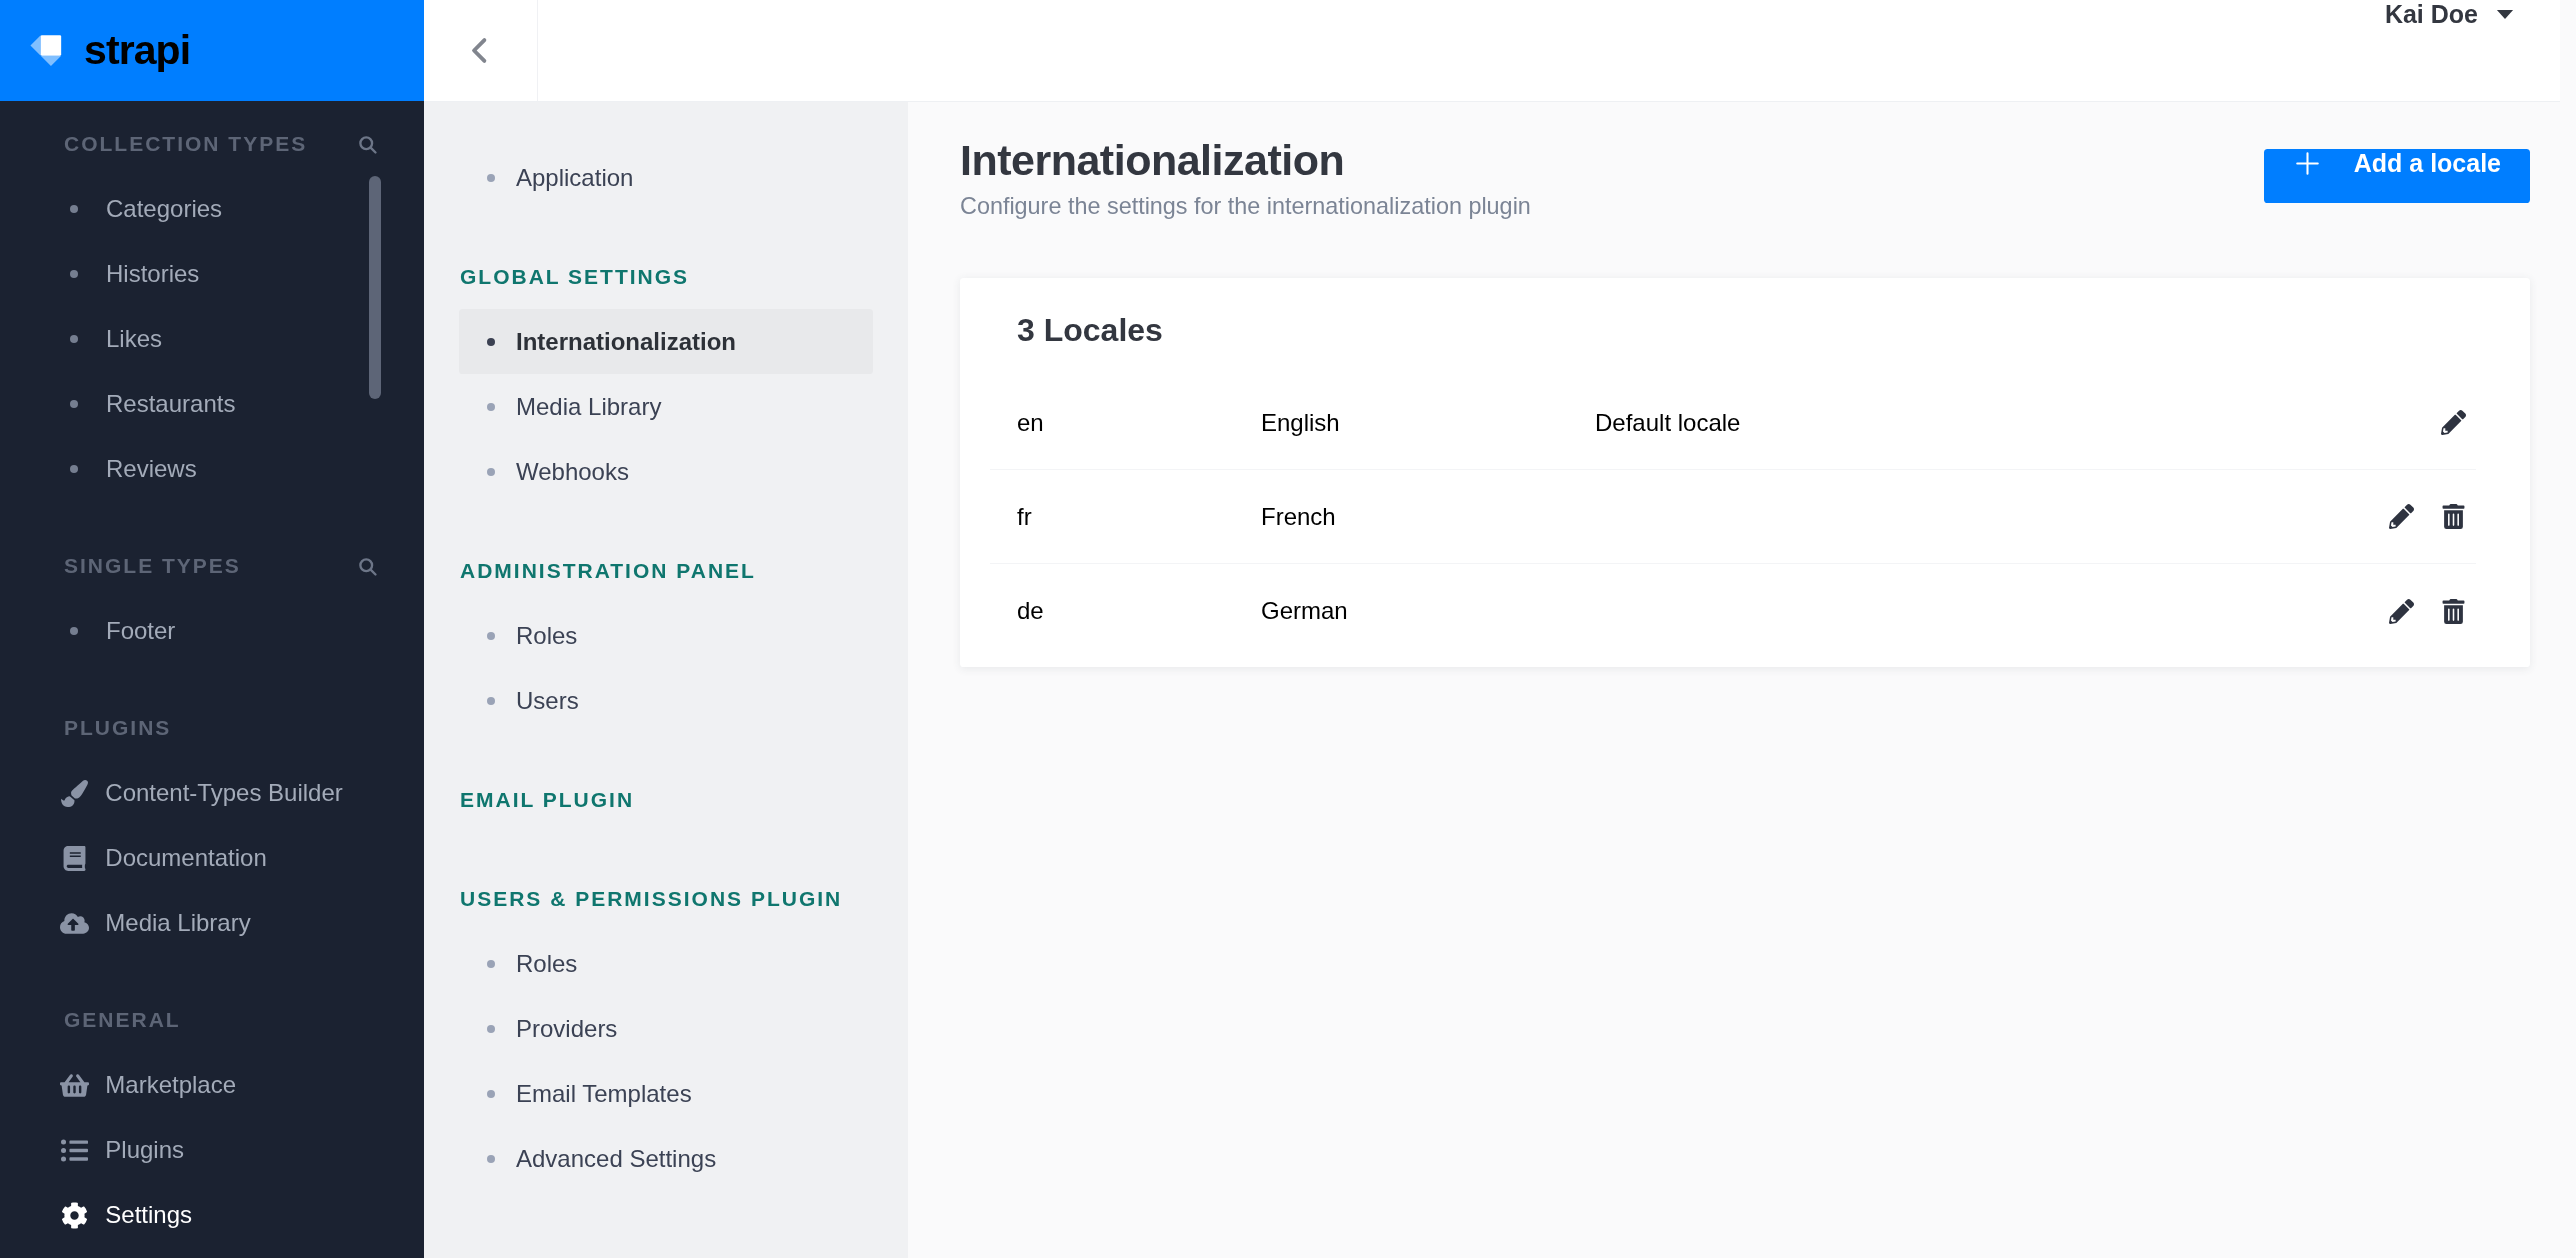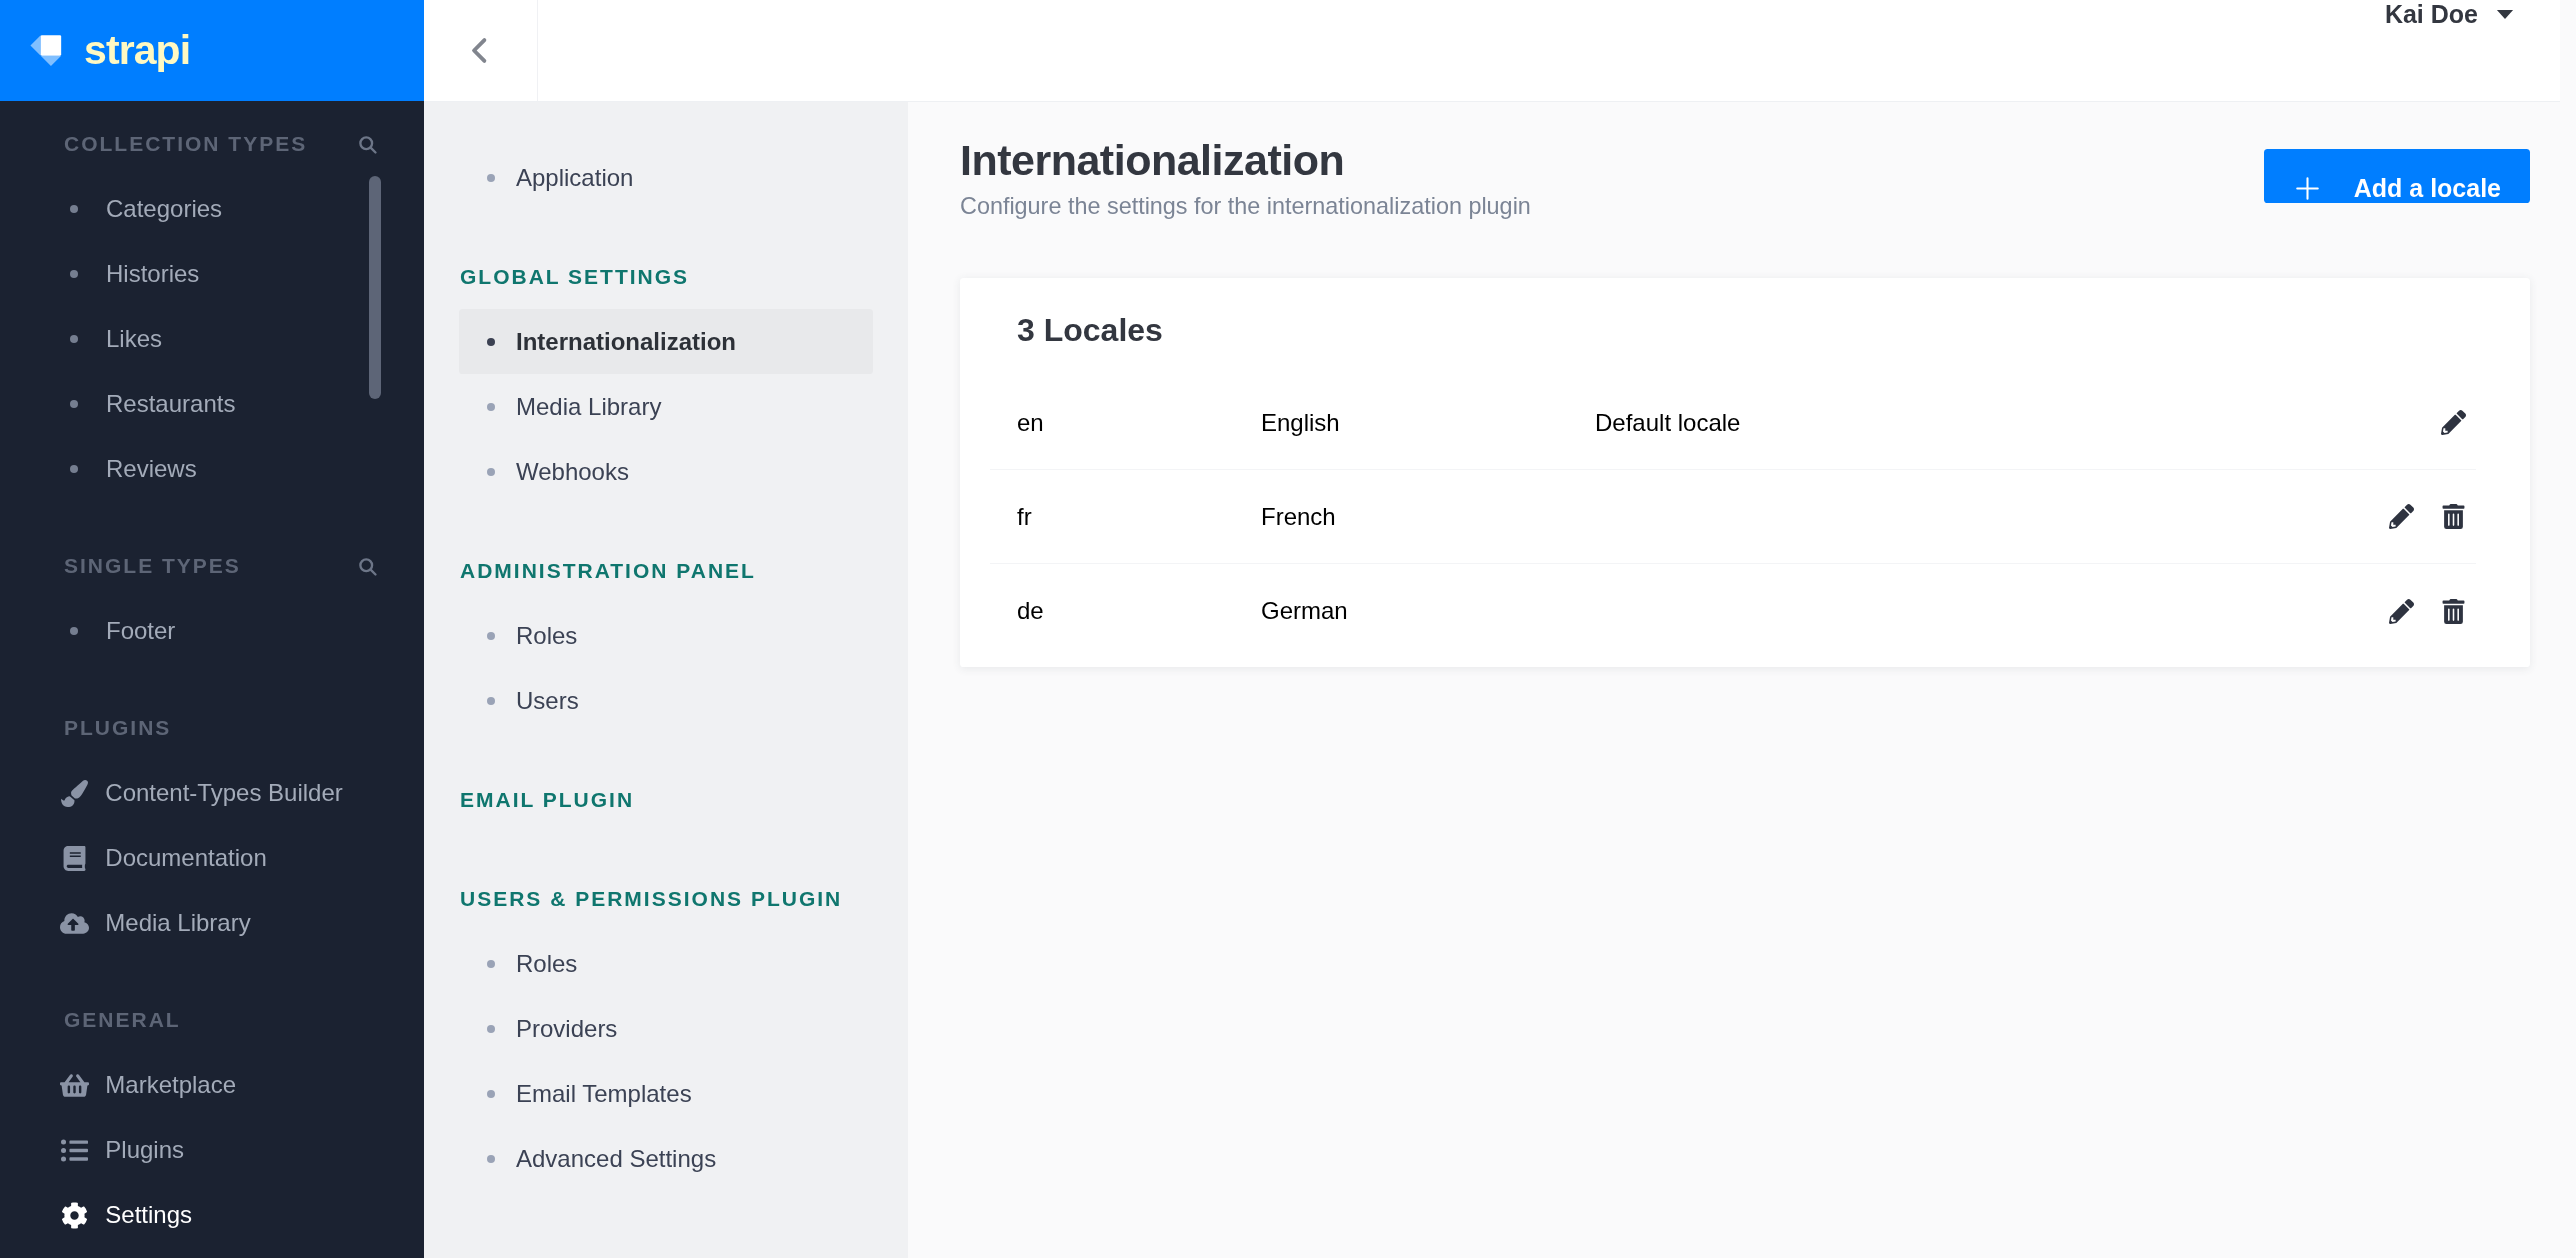--- a/index.html
+++ b/index.html
@@ -6,21 +6,21 @@
   html,body { background:#e8e8e8; }
   .app {
     position: relative; width: 2576px; height: 1259px;
     background: #fafafb; overflow: hidden;
     font-family: "Liberation Sans", sans-serif;
     -webkit-font-smoothing: antialiased;
   }
   
   .dark-sidebar { position:absolute; left:0; top:0; width:424px; height:100%; background:#1b2231; z-index:3; }
   .logo { height:101px; background:#007eff; display:flex; align-items:center; padding-left:27px; cursor:pointer; }
-  .logo-text { color:#fef9c3; font-size:41px; font-weight:bold; letter-spacing:-0.9px; margin-left:16px; }
+  .logo-text { color:#000000; font-size:41px; font-weight:bold; letter-spacing:-0.9px; margin-left:16px; }
   .nav-section { position:relative; margin-top:32px;padding-left:34px; }
   .nav-section.first { margin-top:10.8px; }
   .nav-header { height:65px; display:flex; align-items:center; justify-content:space-between; padding:0 45px 0 30px; }
   .nav-header-label { font-size:21px; font-weight:bold; letter-spacing:2px; color:#5d6576; }
   .search-btn { color:#6d7688; display:flex; background:none; border:none; cursor:pointer; }
   .nav-item { height:65px; display:flex; align-items:center; color:#a3abb9; font-size:24px; cursor:pointer; }
   .nav-item .dot { width:8px; height:8px; border-radius:50%; background:#757e90; margin-left:36px; margin-right:28px; flex:none; }
   .nav-item .icon-slot { width:32px; margin-left:24px; margin-right:15.3px; display:flex; justify-content:center; color:#8a93a5; flex:none; }
   .nav-item.active { color:#ffffff; }
   .nav-item.active .icon-slot { color:#ffffff; }
@@ -35,21 +35,21 @@
   
   .topbar { position:absolute; left:424px; top:0; right:16px; height:102px; background:#fff; border-bottom:0.9px solid #eef0f3; display:flex; align-items:flex-start; z-index:4; }
   .back { width:114px; height:100%; border:none; border-right:0.9px solid #f0f1f4; background:#fff; display:flex; align-items:center; justify-content:center; color:#81858e; cursor:pointer; }
   .user { margin-left:auto; padding-right:46px; display:flex; align-items:center; gap:18px; font-size:25px; font-weight:bold; color:#333740; cursor:pointer; }
   .user .caret { display:flex; color:#333740; }
   
   .main { position:absolute; left:908px; top:102px; right:0; bottom:0; background:#fafafb; padding:34px 46px 0 52px; }
   .page-head { display:flex; justify-content:space-between; align-items:flex-start; }
   .page-title { font-size:43px; font-weight:600; color:#333740; letter-spacing:-0.5px; }
   .page-subtitle { margin-top:8px; font-size:23.4px; color:#7b8495; }
-  .add-btn { margin-top:12.6px; height:54px; padding:0 29px; background:#007eff; color:#fff; border:none; border-radius:3.6px; font-size:25px; font-weight:600; font-family:inherit; display:flex; align-items:flex-end; gap:32px; cursor:pointer; }
+  .add-btn { margin-top:12.6px; height:54px; padding:0 29px; background:#007eff; color:#fff; border:none; border-radius:3.6px; font-size:25px; font-weight:600; font-family:inherit; display:flex; align-items:flex-start; gap:32px; cursor:pointer; }
   .card { margin-top:58px; background:#fff; border-radius:3.6px; box-shadow:0 1.8px 9px rgba(53,64,82,.09); padding:34px 0 9px; }
   .card-title { padding:0 57px; font-size:32px; font-weight:bold; color:#333740; margin-bottom:27px; }
   .row { height:94px; margin:0 54px 0 30px; padding-left:27px; display:flex; align-items:center; font-size:24px; color:#000000; }
   .row:not(:last-child) { border-bottom:1.8px solid #f3f4f6; }
   .col-code { width:244px; }
   .col-name { width:334px; }
   .col-note { flex:1; }
   .actions { margin-left:auto; display:flex; gap:25px; padding-right:9px; }
   .icon-btn { width:27px; height:27px; border:none; background:none; padding:0; color:#2e3340; cursor:pointer; display:flex; align-items:center; justify-content:center; }
   svg { display:block; }

